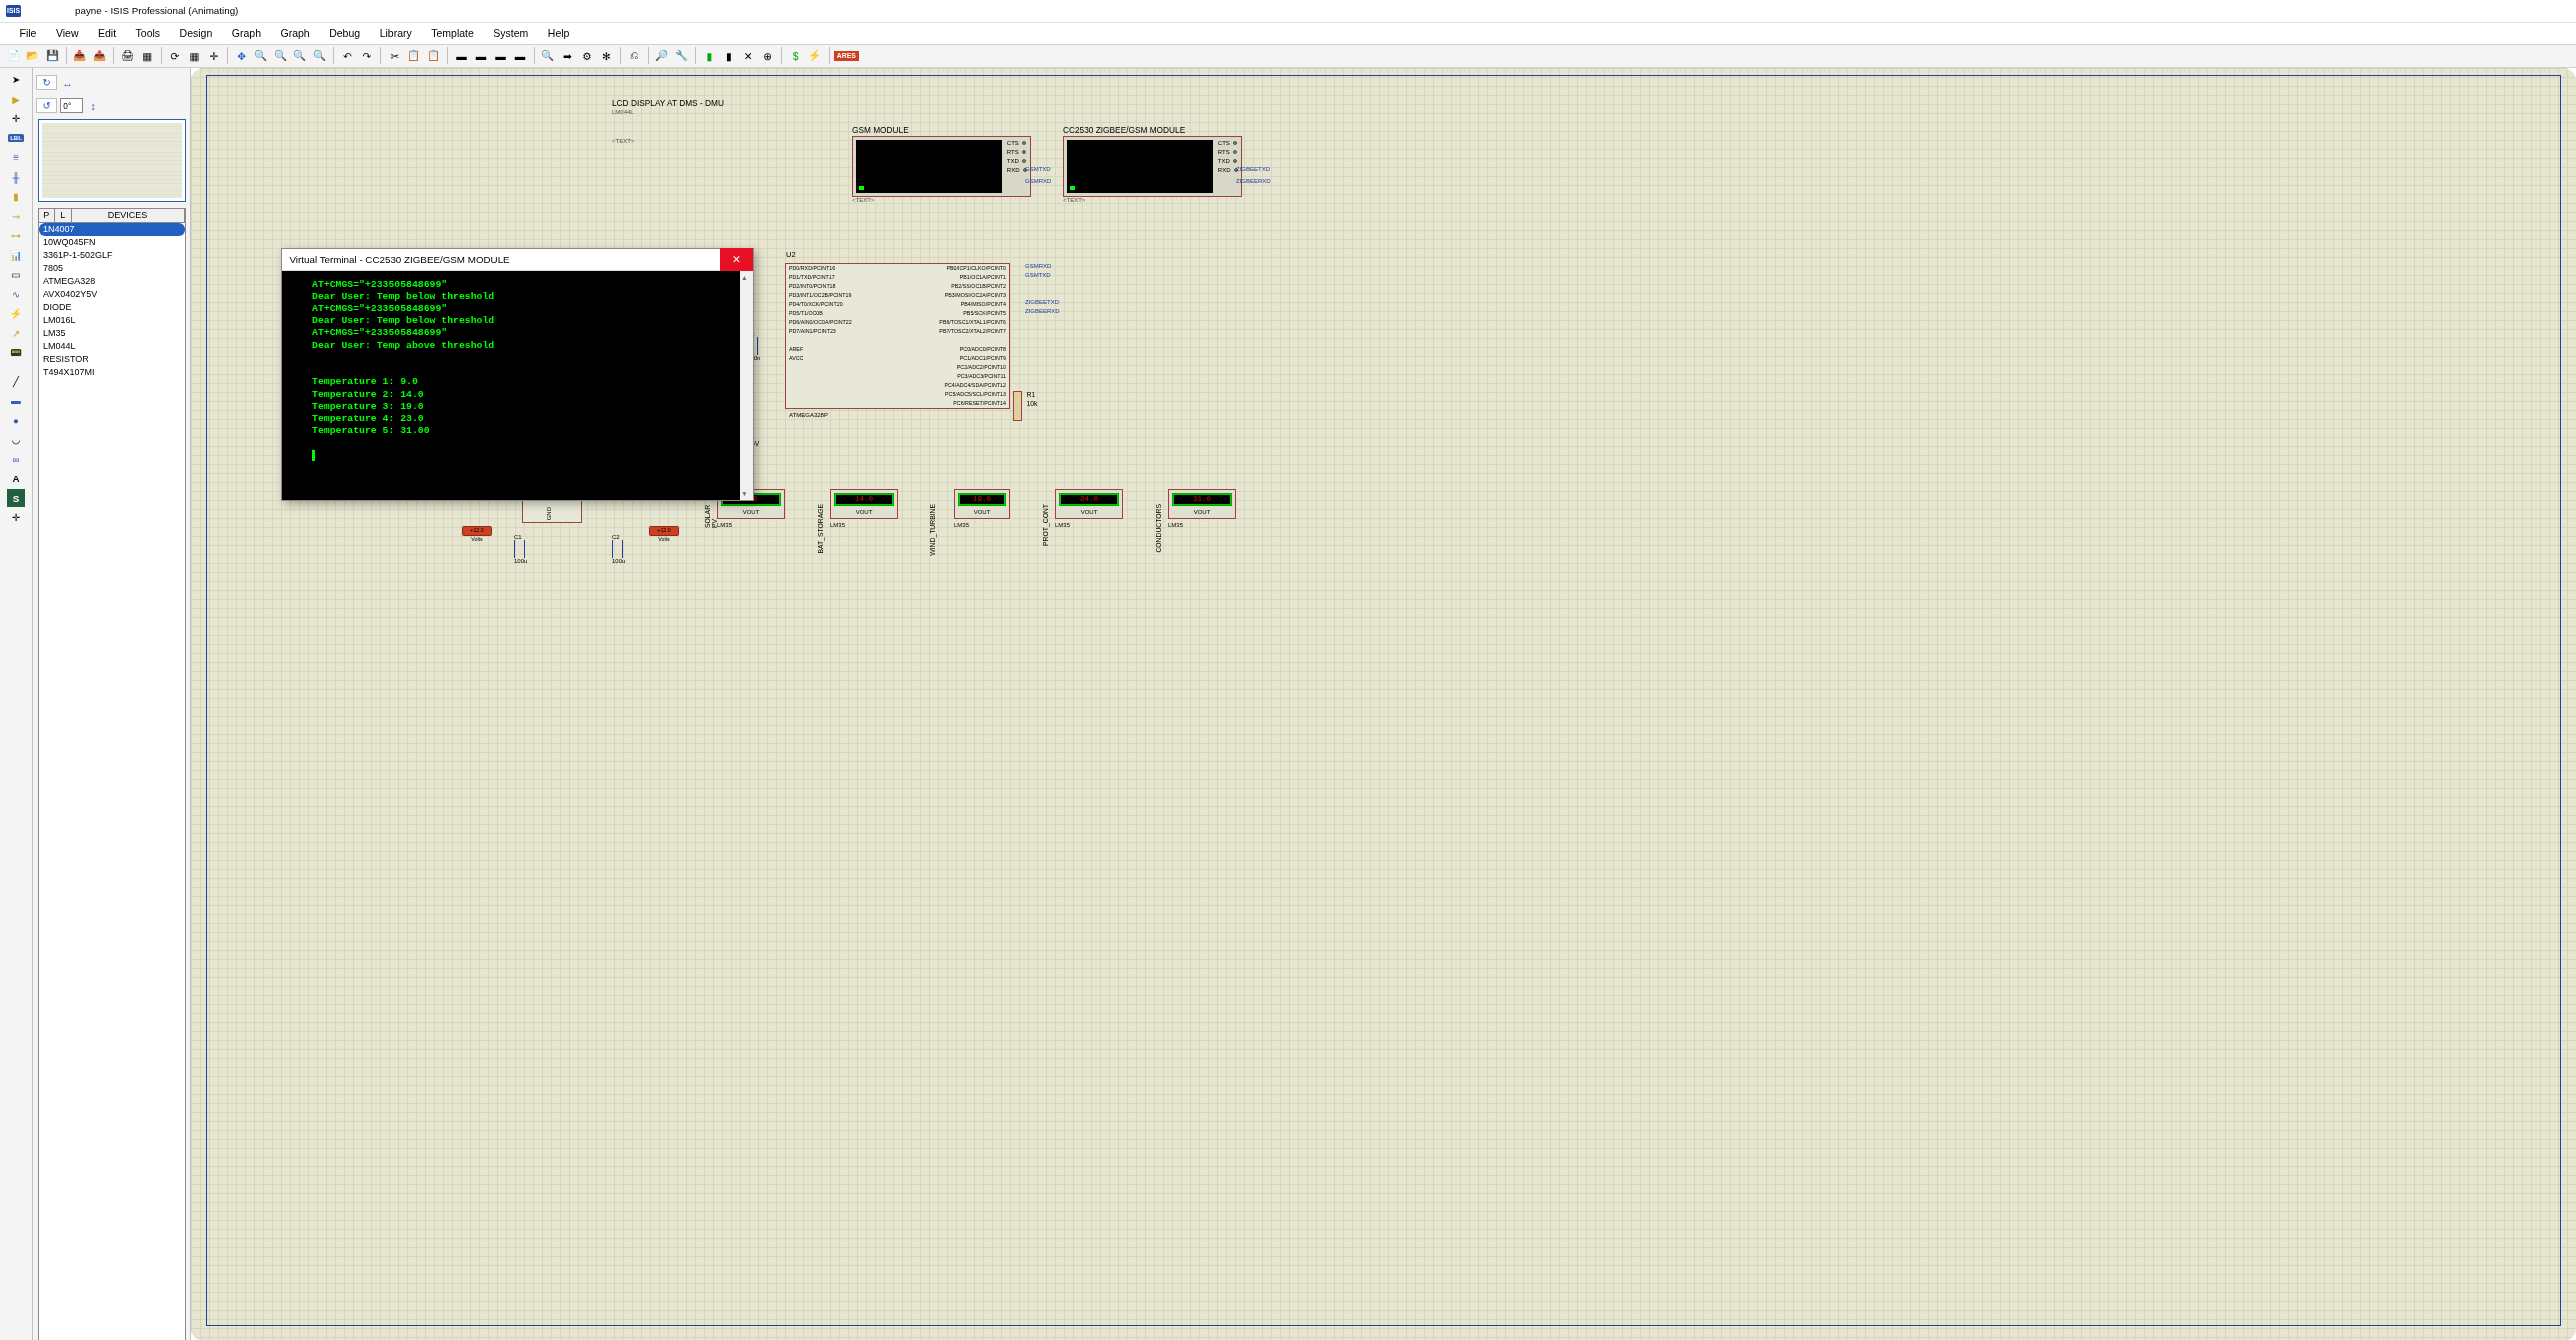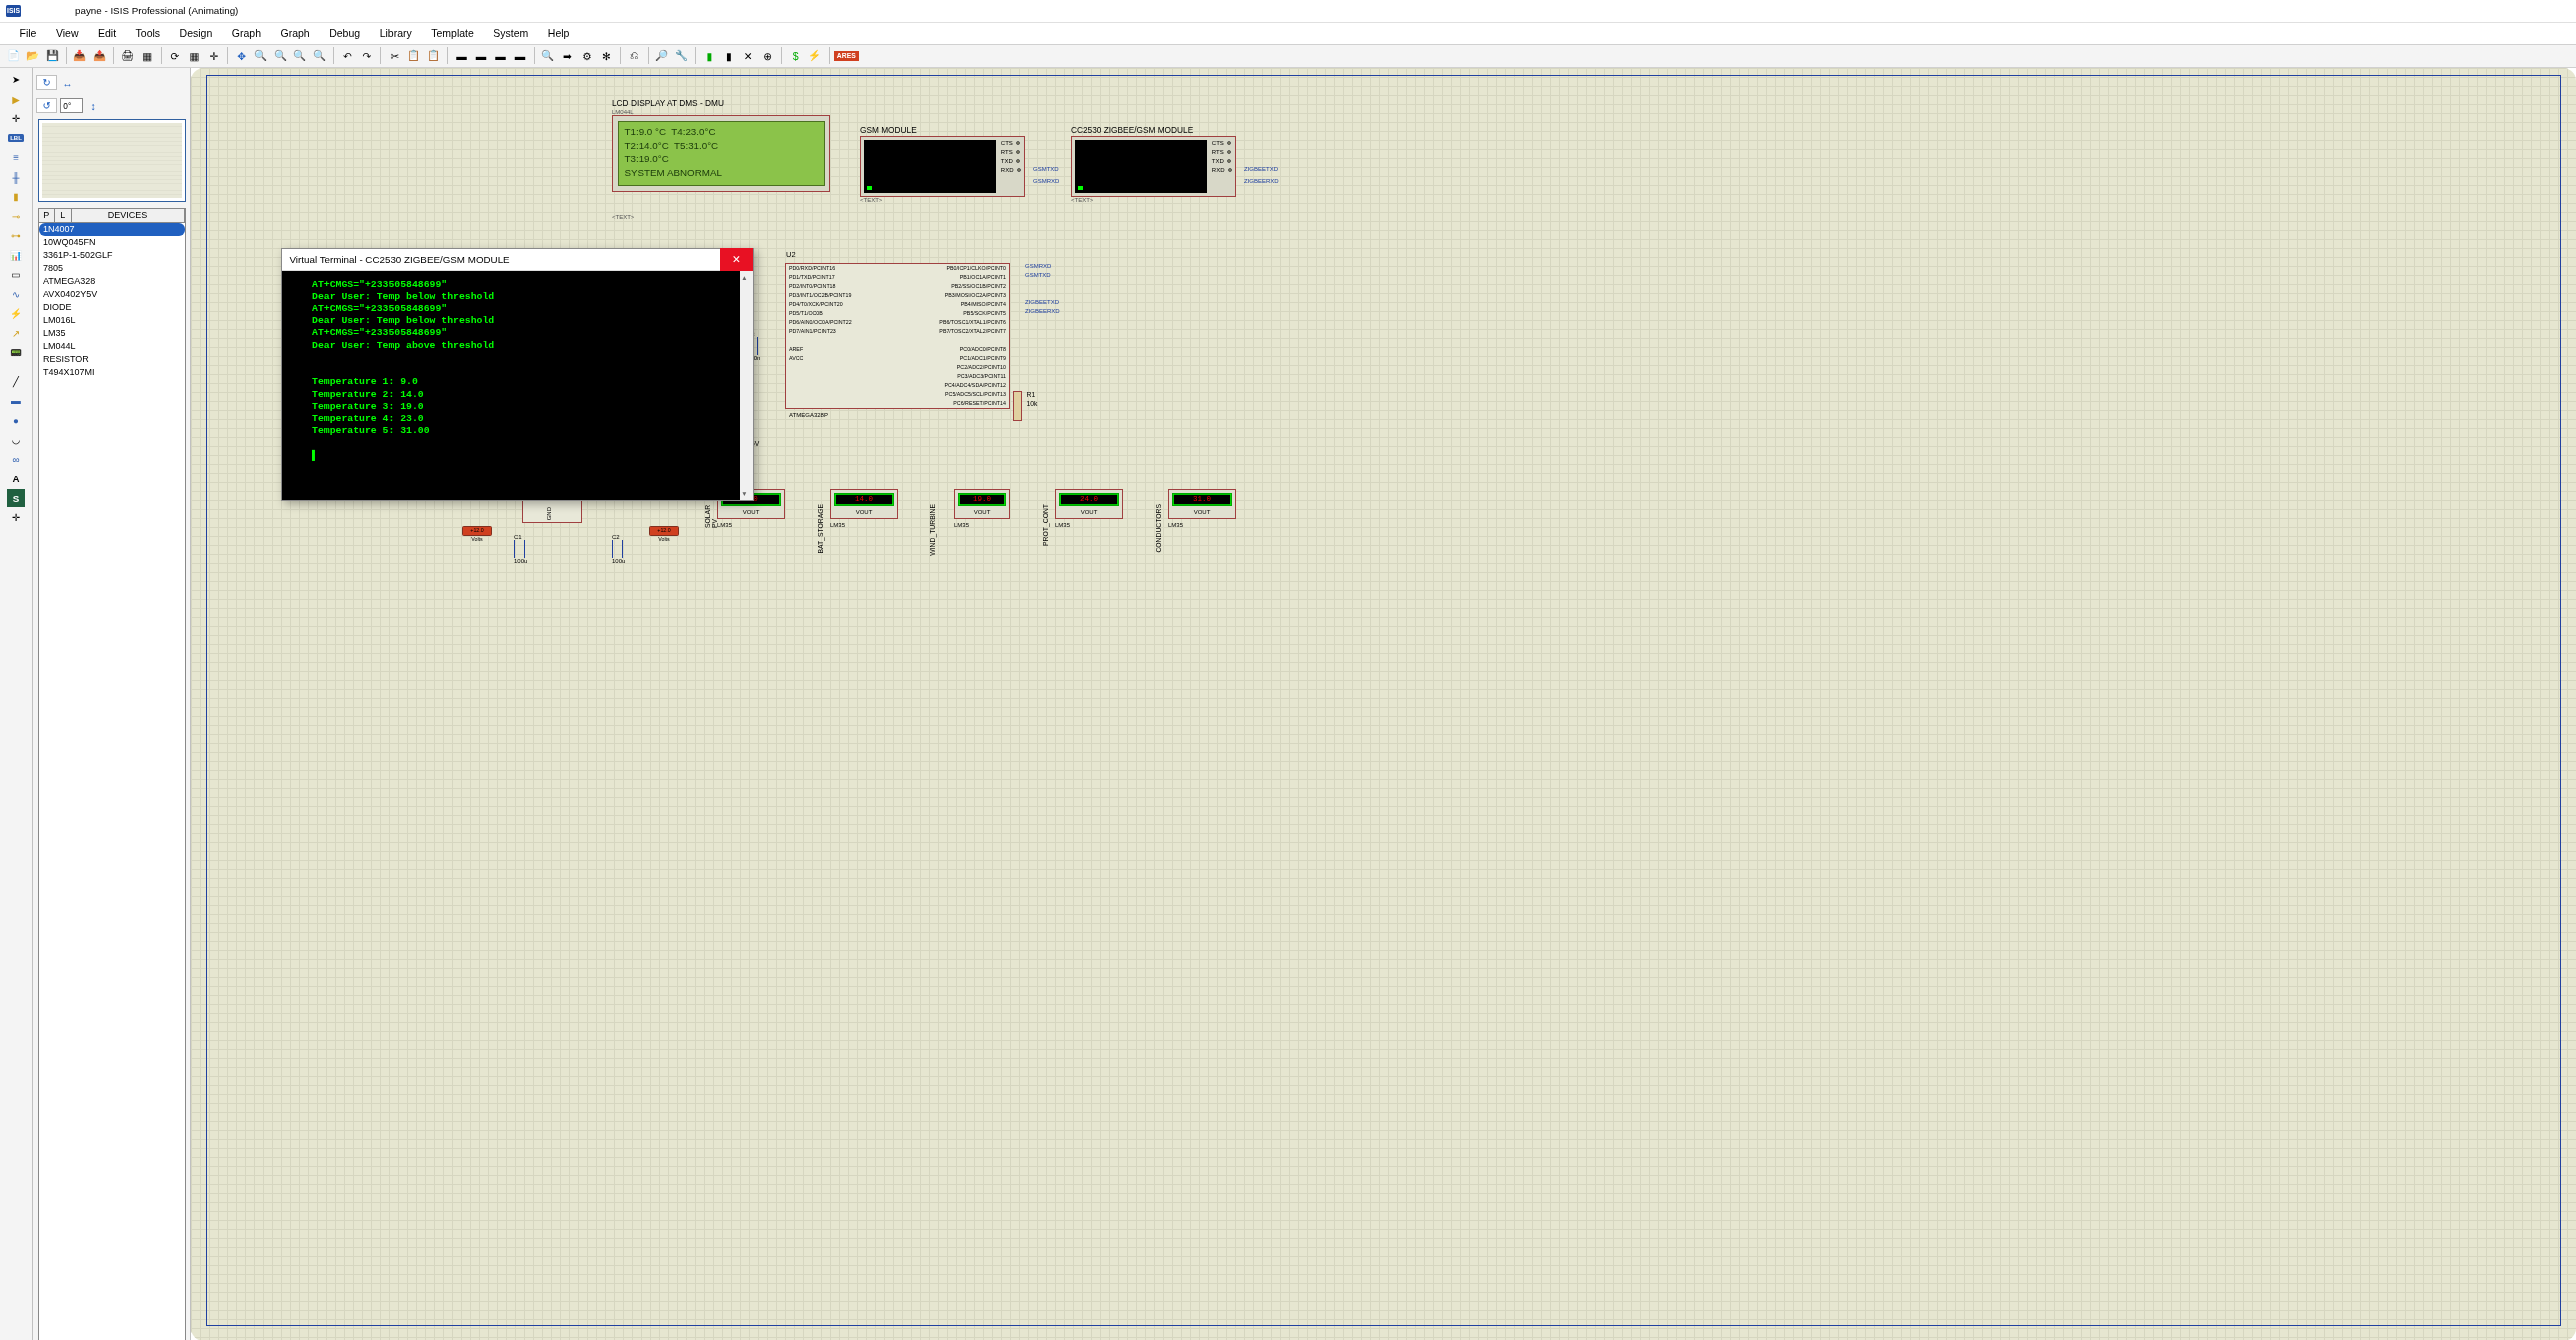--- a/index.html
+++ b/index.html
@@ -62,21 +62,21 @@
   .comp-label { position:absolute; font-size:8.3px; color:#000; font-family: "Tahoma", sans-serif; }
   
   
   .lcd-block { position:absolute; left:421px; top:30px; width:218px; }
   .lcd-title { font-size:8.3px; margin-bottom:1.5px; }
   .lcd-sub { font-size:6px; color:#555; }
   .lcd-body { border:1.5px solid #a04040; background:#d8d8c8; padding:4.5px; }
   .lcd-screen { background:#8bc34a; border:0.8px solid #4a7020; padding:4.5px 6px; font-family: "Courier New", monospace; font-size:9.8px; color:#1a3a0a; line-height:1.3; white-space:pre; }
   
   
-  .mod-block { position:absolute; width:165px;margin-left:8px; }
+  .mod-block { position:absolute; width:179px; }
   .mod-title { font-size:8.3px; margin-bottom:1.5px; }
   .mod-body { border:1.5px solid #a04040; background:#d8d8c8; padding:3px; display:flex; gap:4.5px; }
   .mod-screen { background:#000; flex:1; height:53px; position:relative; }
   .mod-screen::after { content:''; position:absolute; bottom:3px; left:3px; width:4.5px; height:4.5px; background:#0f0; }
   .mod-pins { display:flex; flex-direction:column; gap:3px; font-size:6px; }
   .mod-pin-row { display:flex; align-items:center; gap:3px; }
   .mod-pin-dot { width:4.5px; height:4.5px; background:#808060; border-radius:50%; border:0.8px solid #555; }
   .mod-conn-label { position:absolute; font-size:6px; color:#2040a0; }
   
   
@@ -264,26 +264,20 @@
     </div>
   </div>
 
   <div class="canvas-wrap">
     <div class="canvas">
       <div class="border-frame"></div>
 
       <div class="lcd-block">
         <div class="lcd-title">LCD DISPLAY AT DMS - DMU</div>
         <div class="lcd-sub">LM044L</div>
-        <div class="lcd-body">
-          <div class="lcd-screen"><span>T1:9.0 °C  T4:23.0°C</span>
-<span>T2:14.0°C  T5:31.0°C</span>
-<span>T3:19.0°C</span>
-<span>SYSTEM ABNORMAL</span></div>
-        </div>
         <div class="comp-label" style="position:relative;left:0;top:22.5px;font-size:6px;color:#555">&lt;TEXT&gt;</div>
       </div>
 
       <div class="mod-block" style="left:661px;top:57px">
         <div class="mod-title">GSM MODULE</div>
         <div class="mod-body">
           <div class="mod-screen"></div>
           <div class="mod-pins">
             <div class="mod-pin-row">
                 <span>CTS</span>

